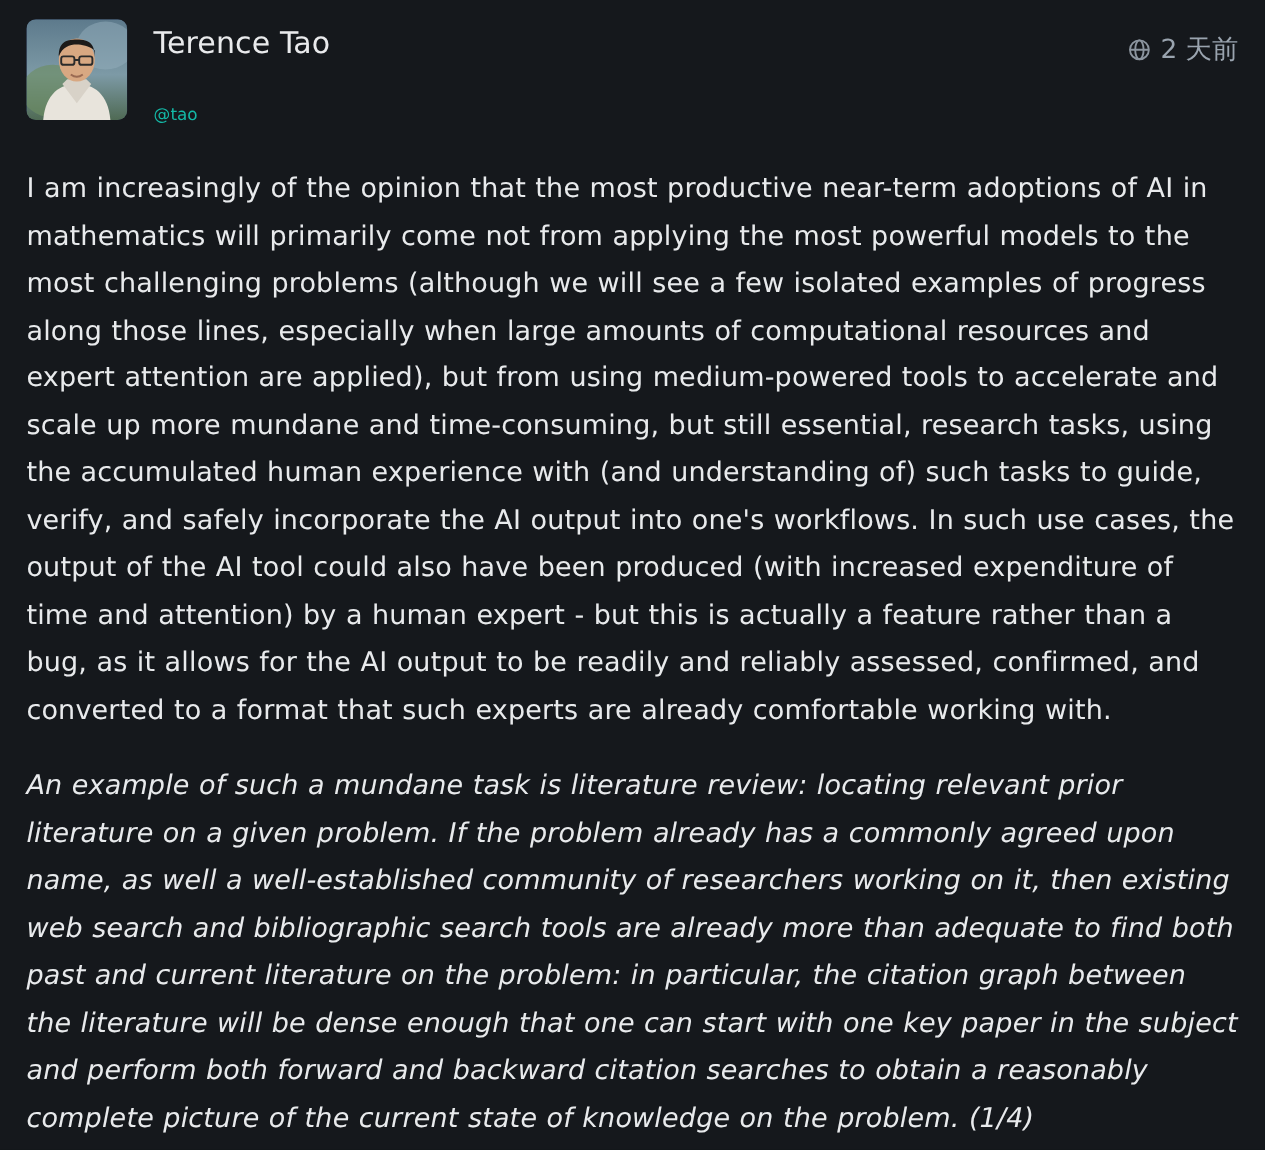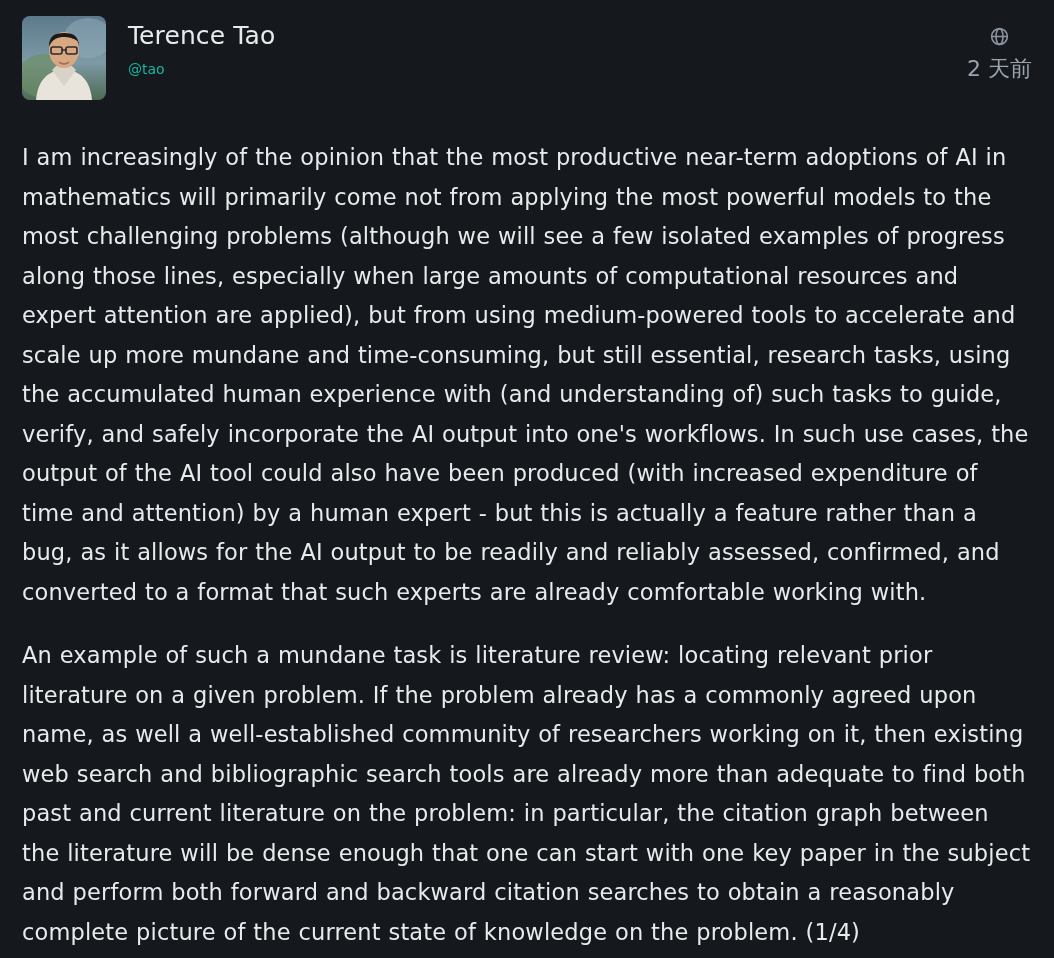--- a/index.html
+++ b/index.html
@@ -36,20 +36,21 @@
     background: #2b3a55;
     position: relative;
   }
   .avatar svg { display: block; }
   .identity {
     margin-left: 22px;
     display: flex;
     flex-direction: column;
     justify-content: flex-start;
     padding-top: 4px;
+    gap: 27px;
   }
   .display-name {
     font-size: 25px;
     font-weight: 400;
     color: #e9eaec;
     letter-spacing: 0.1px;
     line-height: 32px;
   }
   .handle {
     font-size: 14px;
@@ -59,42 +60,41 @@
   }
   .meta {
     margin-left: auto;
     display: flex;
     align-items: center;
     gap: 7px;
     padding-top: 10px;
     color: #8b949e;
     font-size: 22px;
     white-space: nowrap;
-    flex-direction: column;
   }
   .globe-icon {
     width: 21px;
     height: 21px;
     display: inline-block;
     color: #8b949e;
   }
   .globe-icon svg { display: block; }
   .timestamp { color: #9aa4af; font-size: 22px; }
   .body {
     margin-top: 28px;
     font-size: 22.5px;
     line-height: 39.5px;
     color: #e8eaec;
     letter-spacing: 0.15px;
     word-spacing: 0.5px;
   }
   .body p {
     margin: 0 0 24px 0;
   }
-  .body p:last-child { margin-bottom: 0; }
+  .body p:last-child { margin-bottom: 0; font-style: italic; }
 </style>
 </head>
 <body>
 
 <div class="post">
 
   <div class="header">
 
     <div class="avatar">
       <svg width="84" height="84" viewBox="0 0 84 84" aria-hidden="true">

